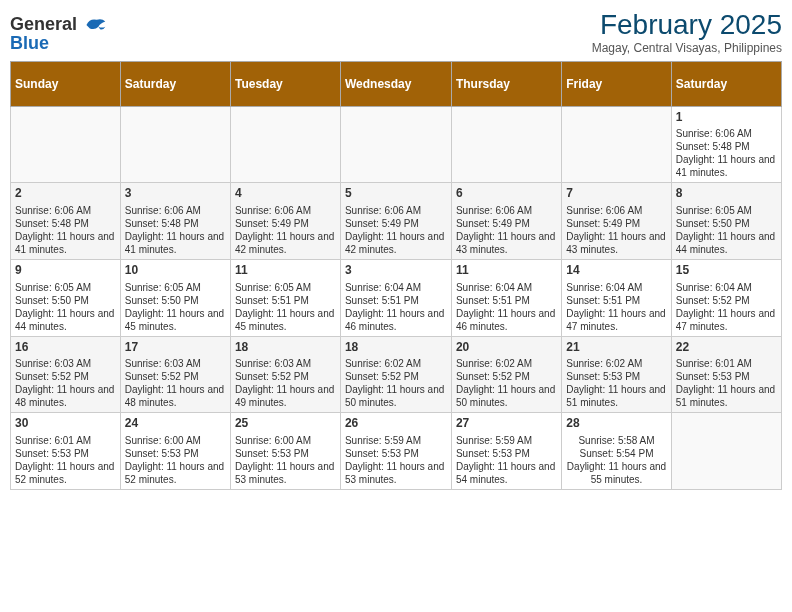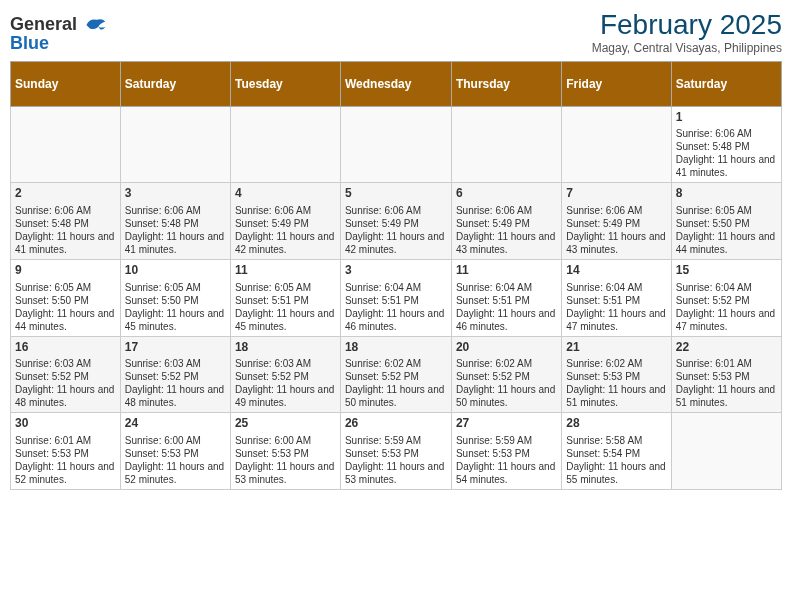--- a/index.html
+++ b/index.html
@@ -294,20 +294,20 @@
 Daylight: 11 hours and 53 minutes.</div>
         </td>
         <td>
           <span class="day-num">27</span>
           <div class="day-info" style="white-space: pre-line;">Sunrise: 5:59 AM
 Sunset: 5:53 PM
 Daylight: 11 hours and 54 minutes.</div>
         </td>
         <td>
           <span class="day-num">28</span>
-          <div class="day-info" style="white-space: pre-line;">Sunrise: 5:58 AM
+          <div class="day-info" style="white-space: pre-line; text-align: center;">Sunrise: 5:58 AM
 Sunset: 5:54 PM
 Daylight: 11 hours and 55 minutes.</div>
         </td>
         <td class="empty"></td>
       </tr>
     </tbody>
 </table>
 
 </body></html>

